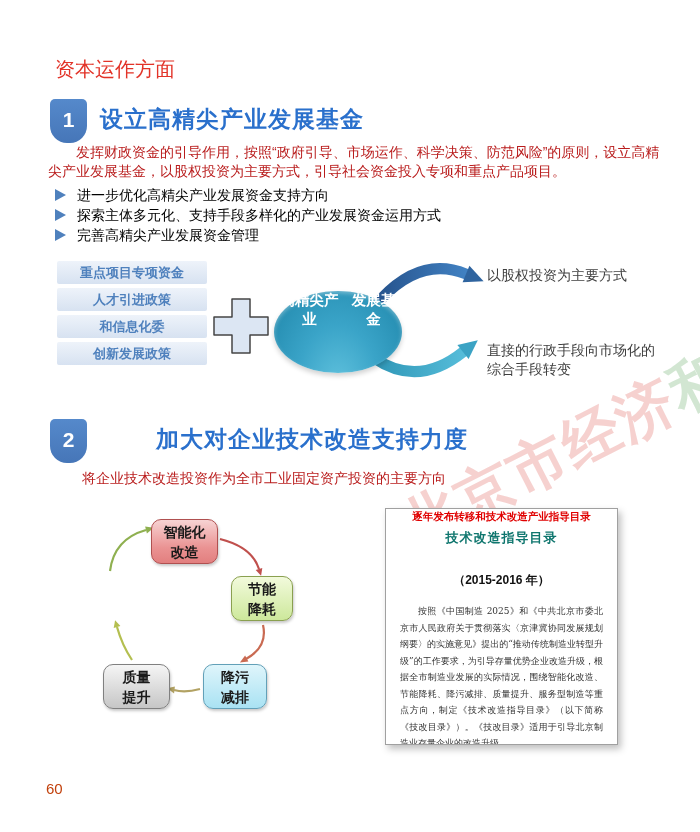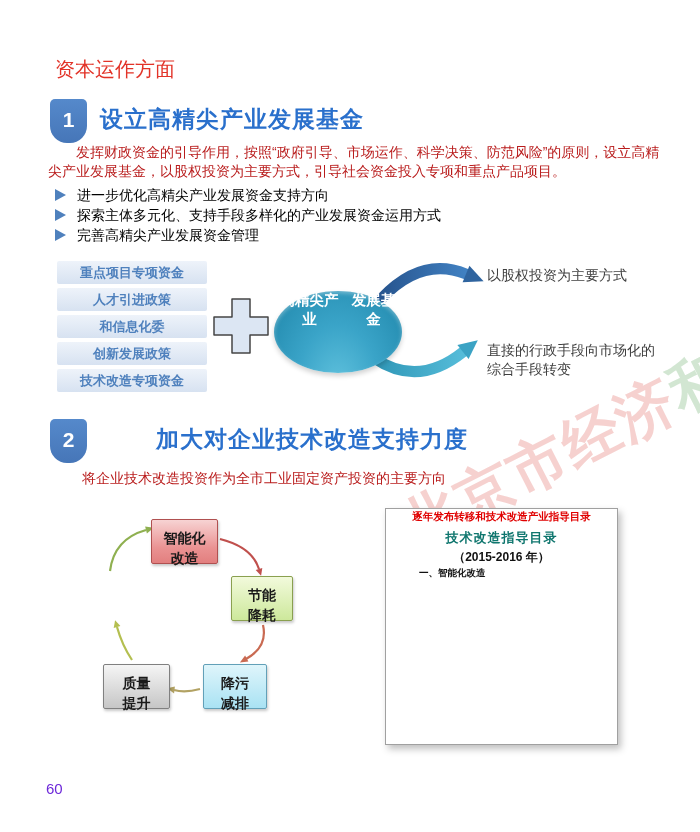--- a/index.html
+++ b/index.html
@@ -47,42 +47,42 @@
     box-shadow:0 3px 5px rgba(0,0,0,0.18), inset 0 2px 4px rgba(255,255,255,0.35);
     color:#fff;font-weight:bold;font-size:14.5px;text-align:center;line-height:19px;padding-top:0;
     display:flex;flex-direction:row;justify-content:center;}
   .arrows-svg{position:absolute;left:360px;top:248px;}
   .outcome{position:absolute;font-size:14px;color:#3e3e3e;line-height:19px;}
   .o1{left:487px;top:266px;} .o2{left:487px;top:341px;width:174px;}
 
   
   .cycle{position:absolute;left:60px;top:505px;width:245px;height:230px;}
   .cycle svg{position:absolute;left:0;top:0;}
-  .node{position:absolute;border-radius:2px;height:45px;box-sizing:border-box;
+  .node{position:absolute;border-radius:10px;height:45px;box-sizing:border-box;
     font-size:14px;font-weight:bold;color:#1a1a1a;text-align:center;line-height:20px;
-    padding-top:8px;box-shadow:1px 2px 3px rgba(0,0,0,0.22);}
+    padding-top:2px;box-shadow:1px 2px 3px rgba(0,0,0,0.22);}
   .n-red{left:91px;top:14px;width:67px;background:linear-gradient(180deg,#f7d3d3,#ea9292 65%,#e27f7f);border:1px solid #b05050;}
   .n-green{left:171px;top:71px;width:62px;background:linear-gradient(180deg,#f2fadc,#cde89b);border:1px solid #8aa050;}
   .n-cyan{left:143px;top:159px;width:64px;background:linear-gradient(180deg,#dff5fb,#a9e2f3);border:1px solid #62a0b8;}
   .n-gray{left:43px;top:159px;width:67px;background:linear-gradient(180deg,#f5f5f5,#c6c6c6);border:1px solid #808080;}
   .n-blue{left:13px;top:70px;width:67px;background:linear-gradient(180deg,#dde9f8,#a9c6ec);border:1px solid #6c8cbf;}
 
   
   .doc{position:absolute;left:385px;top:508px;width:233px;height:237px;background:#fff;
     border:1px solid #a0a0a0;box-shadow:3px 4px 7px rgba(0,0,0,0.25);z-index:2;
     padding:1px 14px;box-sizing:border-box;overflow:hidden;}
   .doc-caption{color:#e00000;font-weight:bold;font-size:10.5px;text-align:center;}
   .doc-title{color:#0f766e;font-weight:bold;font-size:13px;text-align:center;margin-top:5px;letter-spacing:1px;}
-  .doc-subtitle{color:#111;font-weight:bold;font-size:12px;text-align:center;margin-top:2px;}
+  .doc-subtitle{color:#111;font-weight:bold;font-size:12px;text-align:center;margin-top:25px;}
   .doc-body{font-family:"DejaVu Serif","Liberation Serif",serif;font-size:9px;line-height:16.5px;
     color:#333;text-align:justify;text-indent:2em;margin-top:14px;}
   .doc-heading{font-family:"DejaVu Serif","Liberation Serif",serif;font-weight:bold;font-size:9.5px;
     color:#111;text-indent:2em;margin-top:1px;}
 
-  .page-number{position:absolute;left:46px;top:780px;font-size:15px;color:#6d28d9;font-weight:500;}
+  .page-number{position:absolute;left:46px;top:780px;font-size:15px;color:#c2410c;font-weight:500;}
 </style>
 </head>
 <body>
 
 <div class="page">
 
   <div class="watermark">
     <span class="wm1">北京市经济</span><span class="wm2">和信息化委</span>
   </div>
 
@@ -105,21 +105,20 @@
       <span class="tri"></span>
       <span class="bullet-text">完善高精尖产业发展资金管理</span>
     </div>
   </div>
 
   <div class="inputs z1">
     <div class="input-box">重点项目专项资金</div>
     <div class="input-box">人才引进政策</div>
     <div class="input-box">和信息化委</div>
     <div class="input-box">创新发展政策</div>
-    <div class="input-box">技术改造专项资金</div>
   </div>
 
   <svg class="plus-svg z1" width="58" height="58" viewBox="0 0 58 58">
     <polygon points="20,2 38,2 38,20 56,20 56,38 38,38 38,56 20,56 20,38 2,38 2,20 20,20" fill="#dce6f3" stroke="#454545" stroke-width="1.5" stroke-linejoin="round"></polygon>
   </svg>
 
   <svg class="arrows-svg" width="135" height="150" viewBox="0 0 135 150">
     <defs>
       <linearGradient id="gb" x1="0" y1="0" x2="1" y2="0">
         <stop offset="0" stop-color="#27558f"></stop>
@@ -181,19 +180,20 @@
     <div class="node n-gray">
       <div>质量</div>
       <div>提升</div>
     </div>
   </div>
 
   <div class="doc">
     <div class="doc-caption">逐年发布转移和技术改造产业指导目录</div>
     <div class="doc-title">技术改造指导目录</div>
     <div class="doc-subtitle">（2015-2016 年）</div>
+    <div class="doc-body">按照《中国制造 2025》和《中共北京市委北京市人民政府关于贯彻落实〈京津冀协同发展规划纲要〉的实施意见》提出的“推动传统制造业转型升级”的工作要求，为引导存量优势企业改造升级，根据全市制造业发展的实际情况，围绕智能化改造、节能降耗、降污减排、质量提升、服务型制造等重点方向，制定《技术改造指导目录》（以下简称《技改目录》）。《技改目录》适用于引导北京制造业存量企业的改造升级。</div>
     <div class="doc-heading">一、智能化改造</div>
 
   </div>
 
   <div class="page-number">60</div>
 
 </div>
 
 </body></html>

